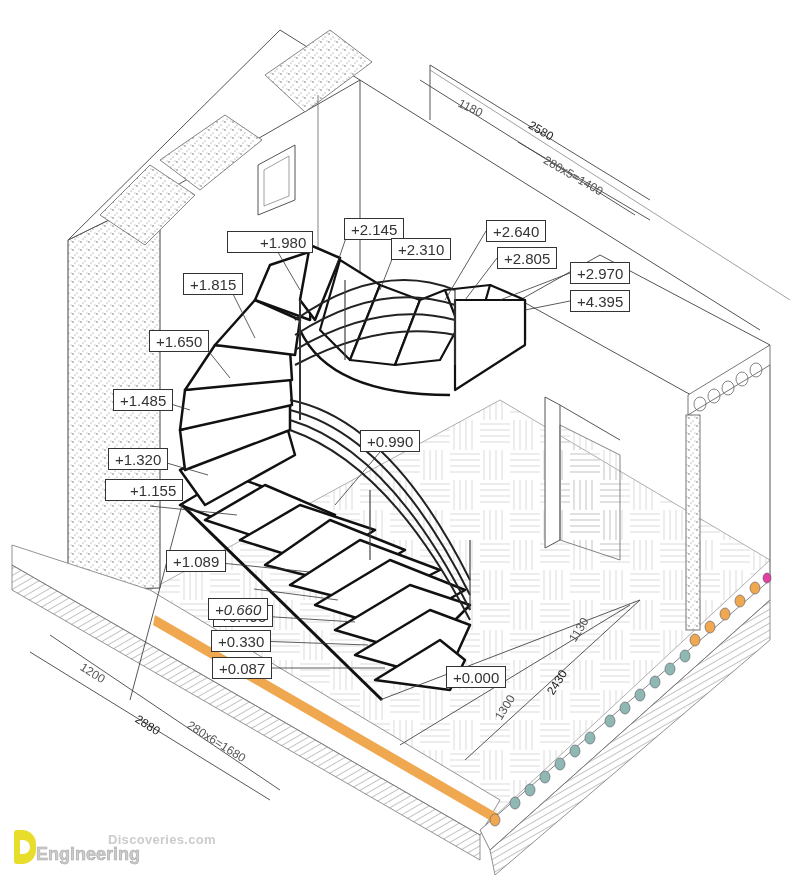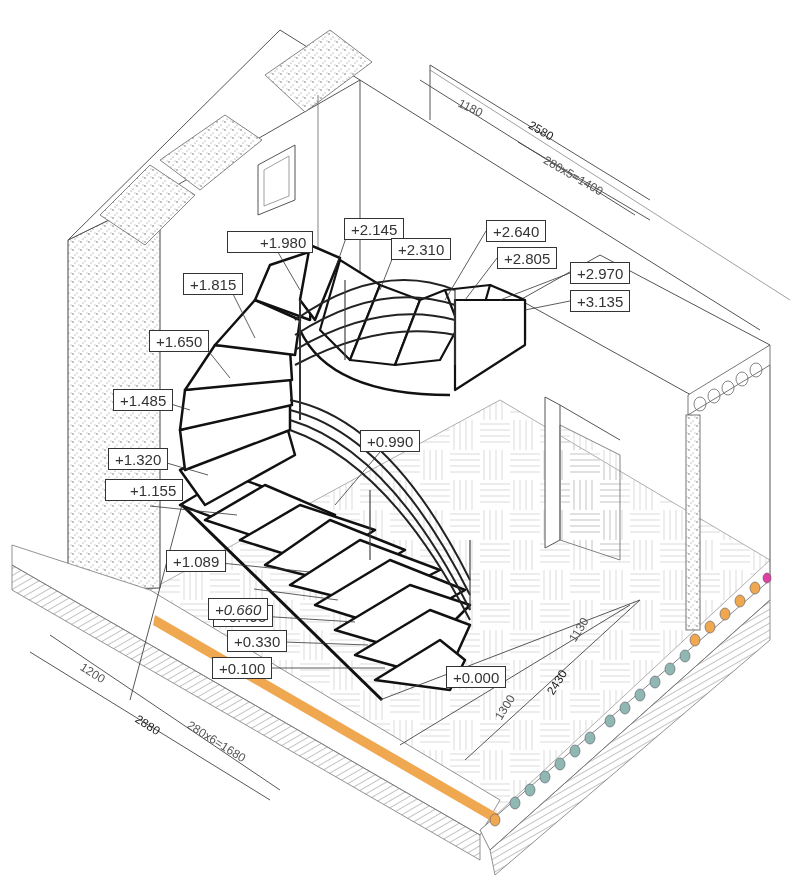--- a/index.html
+++ b/index.html
@@ -189,42 +189,47 @@
       <line x1="396" y1="249" x2="380" y2="290"></line>
       <line x1="486" y1="231" x2="445" y2="300"></line>
       <line x1="497" y1="258" x2="465" y2="300"></line>
       <line x1="570" y1="273" x2="500" y2="300"></line>
       <line x1="570" y1="301" x2="525" y2="310"></line>
       <line x1="380" y1="452" x2="335" y2="505"></line>
     </g>
   </svg>
 
   <div class="lbl" style="left:446px;top:666px;">+0.000</div>
-  <div class="lbl" style="left:212px;top:657px;">+0.100</div>
-  <div class="lbl" style="left:227px;top:630px;text-align:center;">+0.330</div>
+  <div class="lbl" style="left:212px;top:657px;">+0.087</div>
+  <div class="lbl" style="left:211px;top:630px;text-align:center;">+0.330</div>
   <div class="lbl" style="left:213px;top:605px;">+0.495</div>
   <div class="lbl" style="left:208px;top:598px;font-style:italic;">+0.660</div>
   <div class="lbl" style="left:166px;top:550px;">+1.089</div>
   <div class="lbl" style="left:360px;top:430px;">+0.990</div>
   <div class="lbl" style="left:105px;top:479px;padding-left:24px;">+1.155</div>
   <div class="lbl" style="left:108px;top:448px;">+1.320</div>
   <div class="lbl" style="left:113px;top:389px;">+1.485</div>
   <div class="lbl" style="left:149px;top:322px;margin-top:8px;">+1.650</div>
   <div class="lbl" style="left:183px;top:273px;">+1.815</div>
   <div class="lbl" style="left:227px;top:231px;padding-left:32px;">+1.980</div>
   <div class="lbl" style="left:344px;top:218px;">+2.145</div>
   <div class="lbl" style="left:391px;top:238px;">+2.310</div>
   <div class="lbl" style="left:486px;top:220px;">+2.640</div>
   <div class="lbl" style="left:497px;top:247px;">+2.805</div>
   <div class="lbl" style="left:570px;top:262px;">+2.970</div>
-  <div class="lbl" style="left:570px;top:290px;">+3.135</div>
+  <div class="lbl" style="left:570px;top:290px;">+4.395</div>
 
   <div class="dim" style="left:462px;top:96px;transform:rotate(26deg);">1180</div>
   <div class="dim" style="left:533px;top:118px;transform:rotate(30deg);color:#222;">2580</div>
   <div class="dim" style="left:548px;top:153px;transform:rotate(30deg);">280x5=1400</div>
   <div class="dim" style="left:566px;top:637px;transform:rotate(-58deg);">1130</div>
   <div class="dim" style="left:544px;top:690px;transform:rotate(-58deg);color:#222;">2430</div>
   <div class="dim" style="left:492px;top:715px;transform:rotate(-58deg);">1300</div>
   <div class="dim" style="left:85px;top:660px;transform:rotate(32deg);">1200</div>
   <div class="dim" style="left:140px;top:712px;transform:rotate(32deg);color:#222;">2880</div>
   <div class="dim" style="left:192px;top:718px;transform:rotate(32deg);">280x6=1680</div>
 
+  <div class="logo">
+    <div class="mark"></div>
+    <div class="t1">Discoveries.com</div>
+    <div class="t2">Engineering</div>
+  </div>
 </div>
 
 </body></html>

